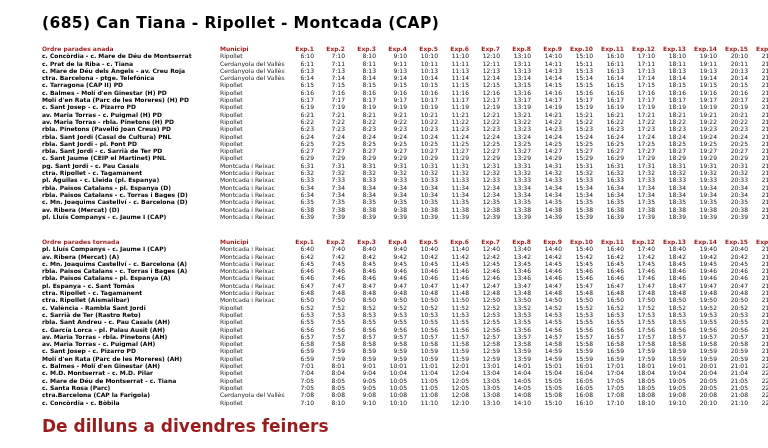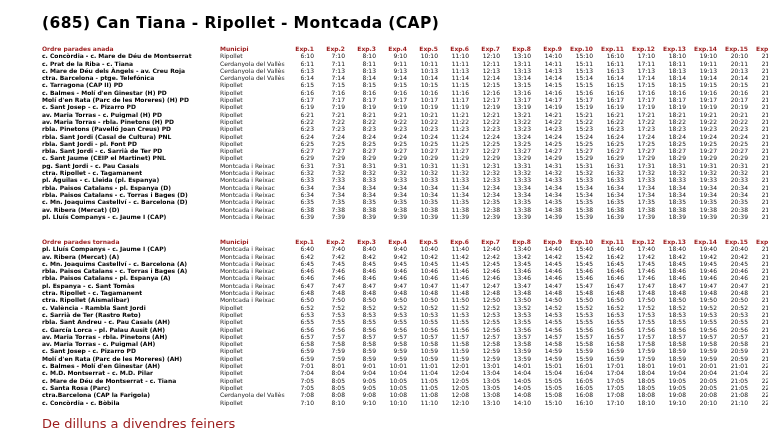--- a/index.html
+++ b/index.html
@@ -38,22 +38,22 @@
   .c-mun  { font-weight: normal; color: #222222; overflow: hidden; }
   .c-time { text-align: right; padding-right: 3px; color: #111111; }
   .hdr .c-stop, .hdr .c-mun, .hdr .c-time {
     color: var(--accent, #9b1c1c);
     font-weight: bold;
   }
   .footer-note {
     position: absolute;
     left: 10px;
     top: 416px;
-    font-size: 13px;
-    font-weight: normal;
+    font-size: 17px;
+    font-weight: bold;
     color: var(--accent, #9b1c1c);
     white-space: nowrap;
   }
 </style>
 </head>
 <body>
 
 <div class="page">
   <div class="title">(685) Can Tiana - Ripollet - Montcada (CAP)</div>
   <div class="tbl" id="tbl-0">

